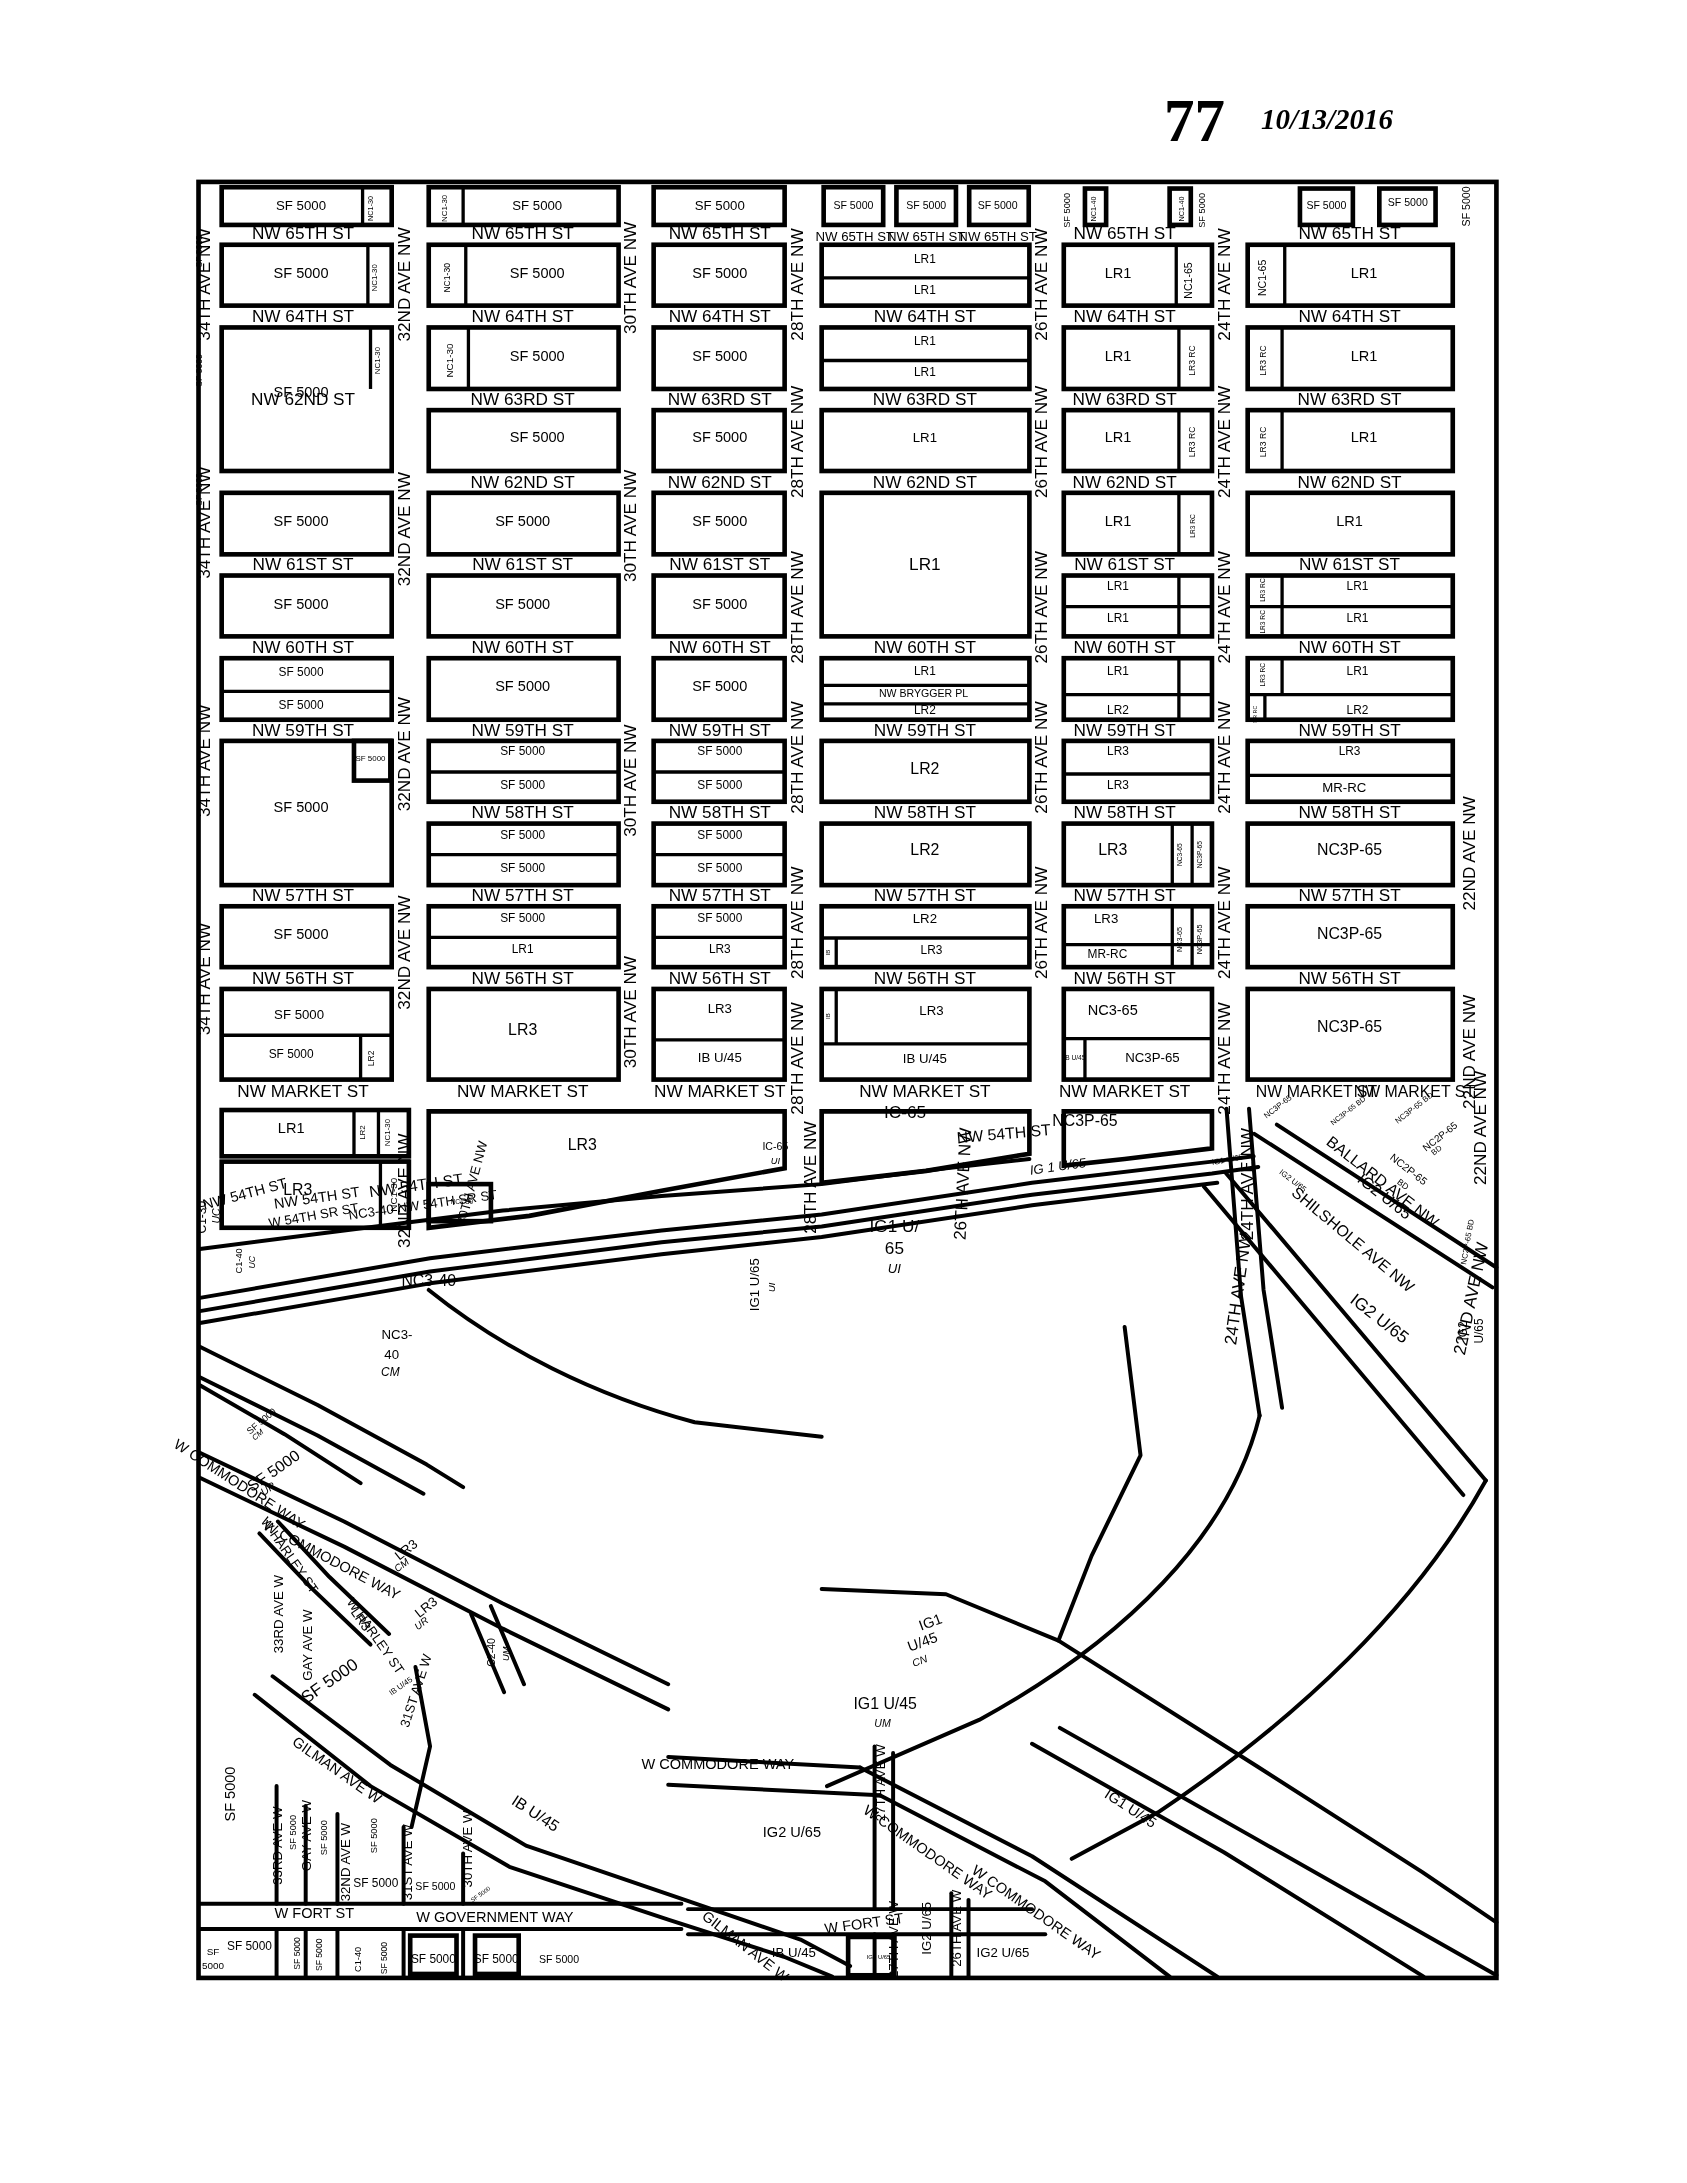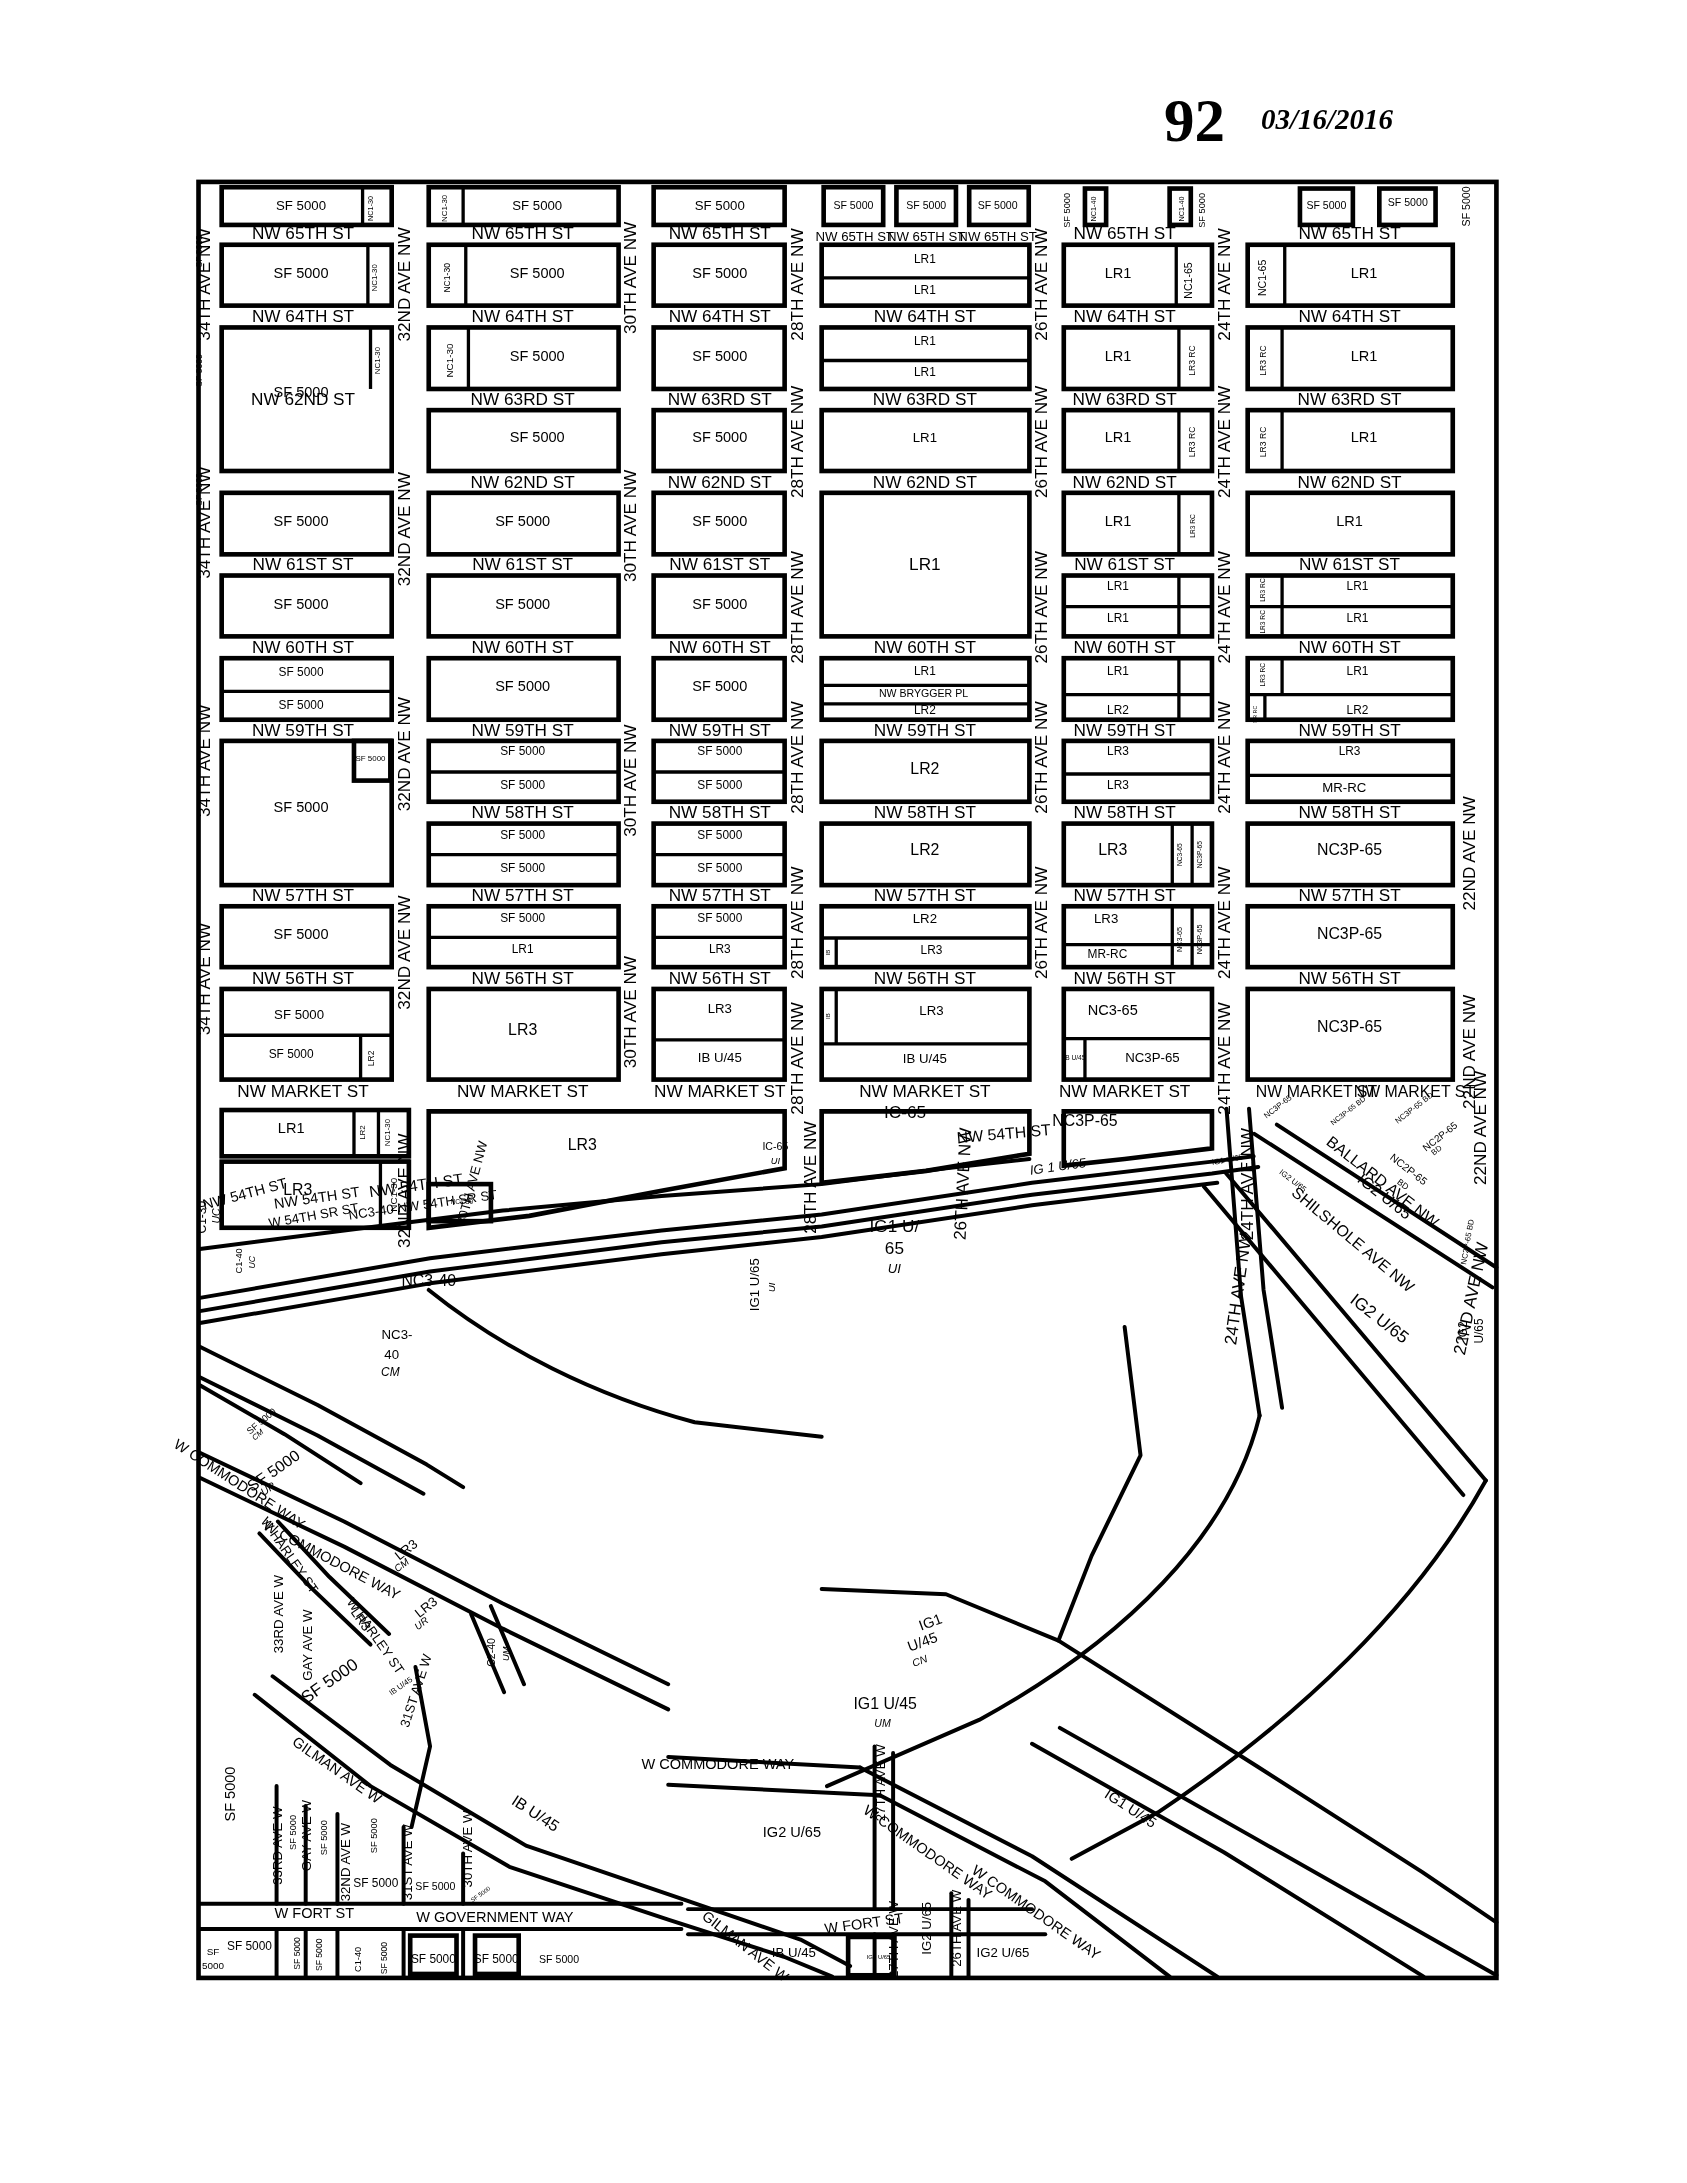--- a/index.html
+++ b/index.html
@@ -15,21 +15,21 @@
   .border{fill:none;stroke:#000;stroke-width:7;}
   text{fill:#000;}
   .lbl-street{font-family:"Liberation Sans",sans-serif;}
   .lbl-avenue{font-family:"Liberation Sans",sans-serif;}
   .lbl-zone{font-family:"Liberation Sans",sans-serif;}
 </style>
 </head>
 <body>
 
 <div id="header">
-  <span id="page-number">92</span><span id="map-date">03/16/2016</span>
+  <span id="page-number">77</span><span id="map-date">10/13/2016</span>
 </div>
 
 <svg id="zoning-map" width="1687" height="2183" viewBox="0 0 2550 3300" xmlns="http://www.w3.org/2000/svg">
   <rect class="border" x="300" y="275" width="1962" height="2715"></rect>
   <g id="blocks">
       <rect x="335" y="283" width="257" height="57" class="blk"></rect>
       <rect x="335" y="370" width="257" height="92" class="blk"></rect>
       <rect x="335" y="495" width="257" height="217" class="blk"></rect>
       <rect x="335" y="745" width="257" height="93" class="blk"></rect>
       <rect x="335" y="870" width="257" height="92" class="blk"></rect>

